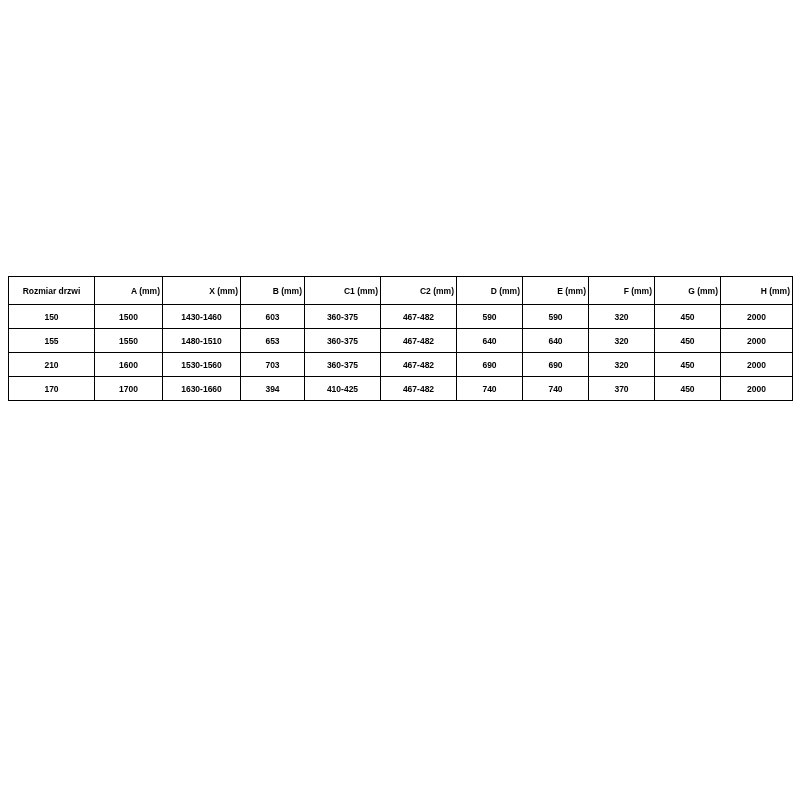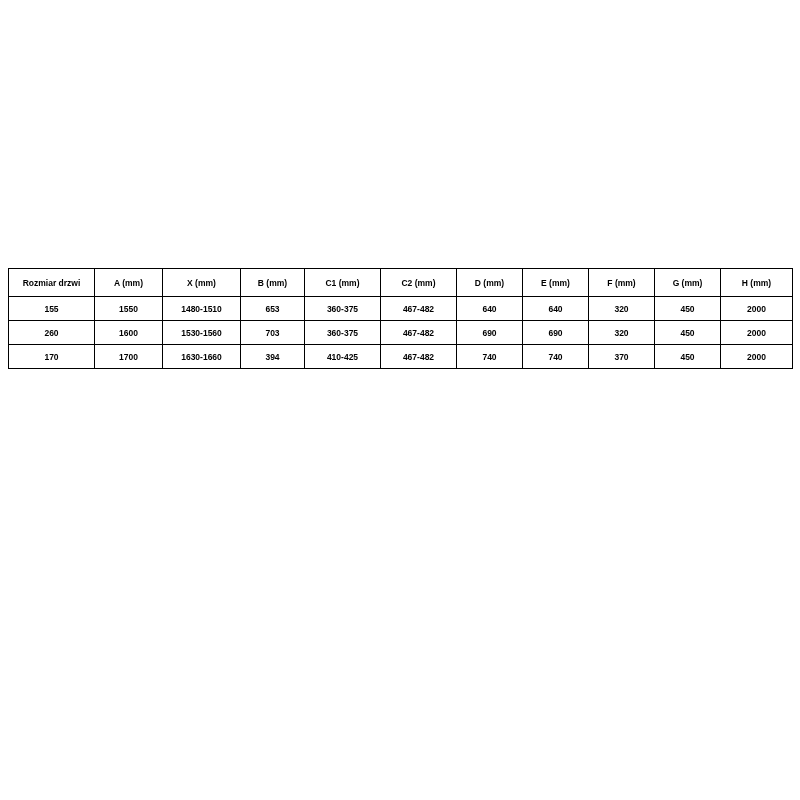--- a/index.html
+++ b/index.html
@@ -14,21 +14,21 @@
     overflow: hidden;
   }
   #page {
     position: relative;
     width: 800px;
     height: 800px;
   }
   #table-wrap {
     position: absolute;
     left: 8px;
-    top: 268px;
+    top: 276px;
     width: 784px;
   }
   table#size-table {
     border-collapse: collapse;
     width: 784px;
     table-layout: fixed;
     background: #ffffff;
   }
   table#size-table th,
   table#size-table td {
@@ -38,20 +38,21 @@
     font-size: 8.5px;
     color: #000000;
     height: 23px;
     padding: 0 2px;
     white-space: nowrap;
     overflow: hidden;
   }
   table#size-table th {
     font-weight: bold;
     height: 27px;
+    text-align: right;
   }
   table#size-table thead th:first-child {
     text-align: center;
   }
   table#size-table tbody td {
     font-weight: bold;
   }
   
   col.c0 { width: 86px; }
   col.c1 { width: 68px; }
@@ -94,34 +95,47 @@
             <th>C2 (mm)</th>
             <th>D (mm)</th>
             <th>E (mm)</th>
             <th>F (mm)</th>
             <th>G (mm)</th>
             <th>H (mm)</th>
           </tr>
       </thead>
       <tbody>
           <tr>
+            <td>150</td>
+            <td>1500</td>
+            <td>1430-1460</td>
+            <td>603</td>
+            <td>360-375</td>
+            <td>467-482</td>
+            <td>590</td>
+            <td>590</td>
+            <td>320</td>
+            <td>450</td>
+            <td>2000</td>
+          </tr>
+          <tr>
             <td>155</td>
             <td>1550</td>
             <td>1480-1510</td>
             <td>653</td>
             <td>360-375</td>
             <td>467-482</td>
             <td>640</td>
             <td>640</td>
             <td>320</td>
             <td>450</td>
             <td>2000</td>
           </tr>
           <tr>
-            <td>260</td>
+            <td>210</td>
             <td>1600</td>
             <td>1530-1560</td>
             <td>703</td>
             <td>360-375</td>
             <td>467-482</td>
             <td>690</td>
             <td>690</td>
             <td>320</td>
             <td>450</td>
             <td>2000</td>

